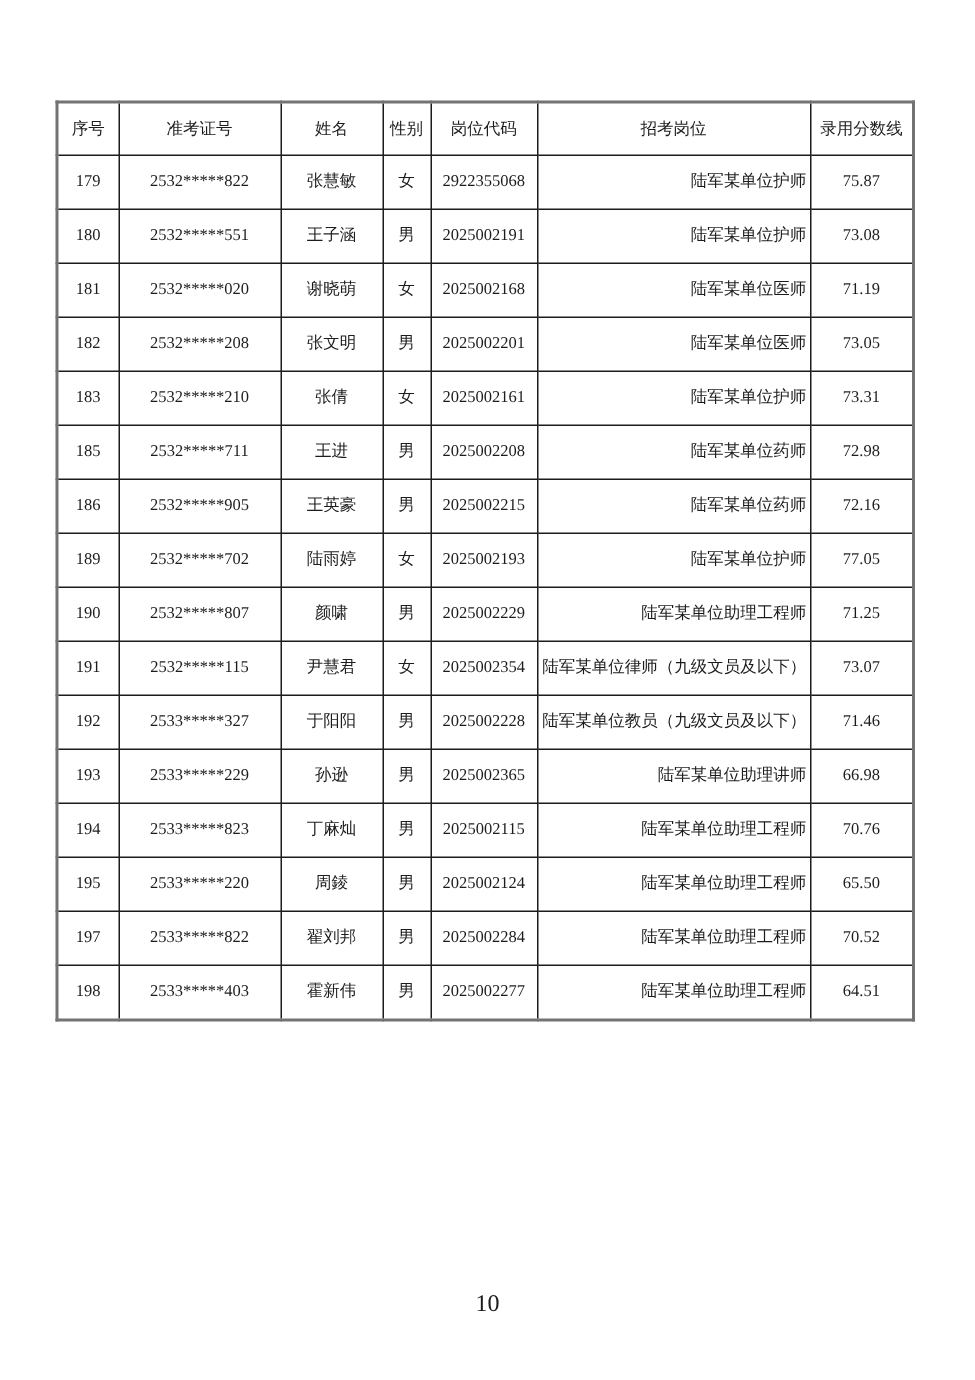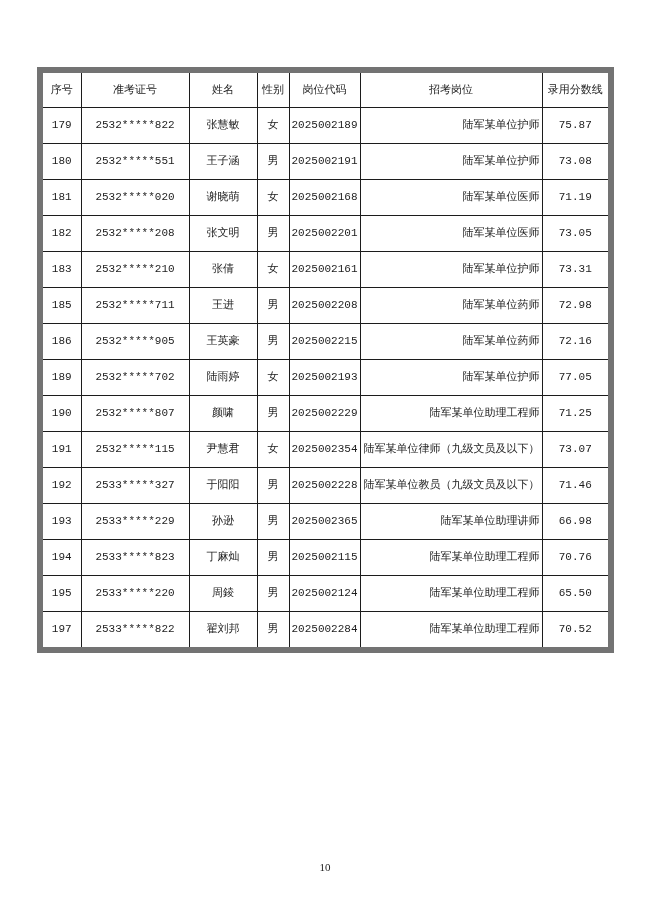--- a/index.html
+++ b/index.html
@@ -33,40 +33,39 @@
     border: 1px solid #1c1c1c;
     font-weight: normal;
     font-size: 11px;
     line-height: 1;
     text-align: center;
     padding: 0 2px;
     overflow: hidden;
     white-space: nowrap;
   }
   .score-table {
-    border: 6px solid #737373;
-    font-family: Liberation Mono, monospace;
+    border: 2px solid #737373;
   }
   .score-table thead th {
     height: 34px;
   }
   .score-table tbody td {
     height: 35px;
   }
   .score-table td.cell-job {
     text-align: right;
     padding-left: 3px;
   }
   .page-number {
     position: absolute;
     left: 0;
     right: 0;
     top: 861px;
     text-align: center;
-    font-size: 11px;
+    font-size: 16px;
     color: #1c1c1c;
   }
 </style>
 </head>
 <body>
 
 <div class="page">
 
   <table class="score-table">
     <colgroup>
@@ -88,21 +87,21 @@
           <th>招考岗位</th>
           <th>录用分数线</th>
         </tr>
       </thead>
     <tbody>
         <tr>
           <td>179</td>
           <td>2532*****822</td>
           <td>张慧敏</td>
           <td>女</td>
-          <td>2025002189</td>
+          <td>2922355068</td>
           <td class="cell-job">陆军某单位护师</td>
           <td>75.87</td>
         </tr>
         <tr>
           <td>180</td>
           <td>2532*****551</td>
           <td>王子涵</td>
           <td>男</td>
           <td>2025002191</td>
           <td class="cell-job">陆军某单位护师</td>
@@ -218,18 +217,27 @@
         </tr>
         <tr>
           <td>197</td>
           <td>2533*****822</td>
           <td>翟刘邦</td>
           <td>男</td>
           <td>2025002284</td>
           <td class="cell-job">陆军某单位助理工程师</td>
           <td>70.52</td>
         </tr>
+        <tr>
+          <td>198</td>
+          <td>2533*****403</td>
+          <td>霍新伟</td>
+          <td>男</td>
+          <td>2025002277</td>
+          <td class="cell-job">陆军某单位助理工程师</td>
+          <td>64.51</td>
+        </tr>
       </tbody>
   </table>
 
   <div class="page-number">10</div>
 
 </div>
 
 </body></html>

